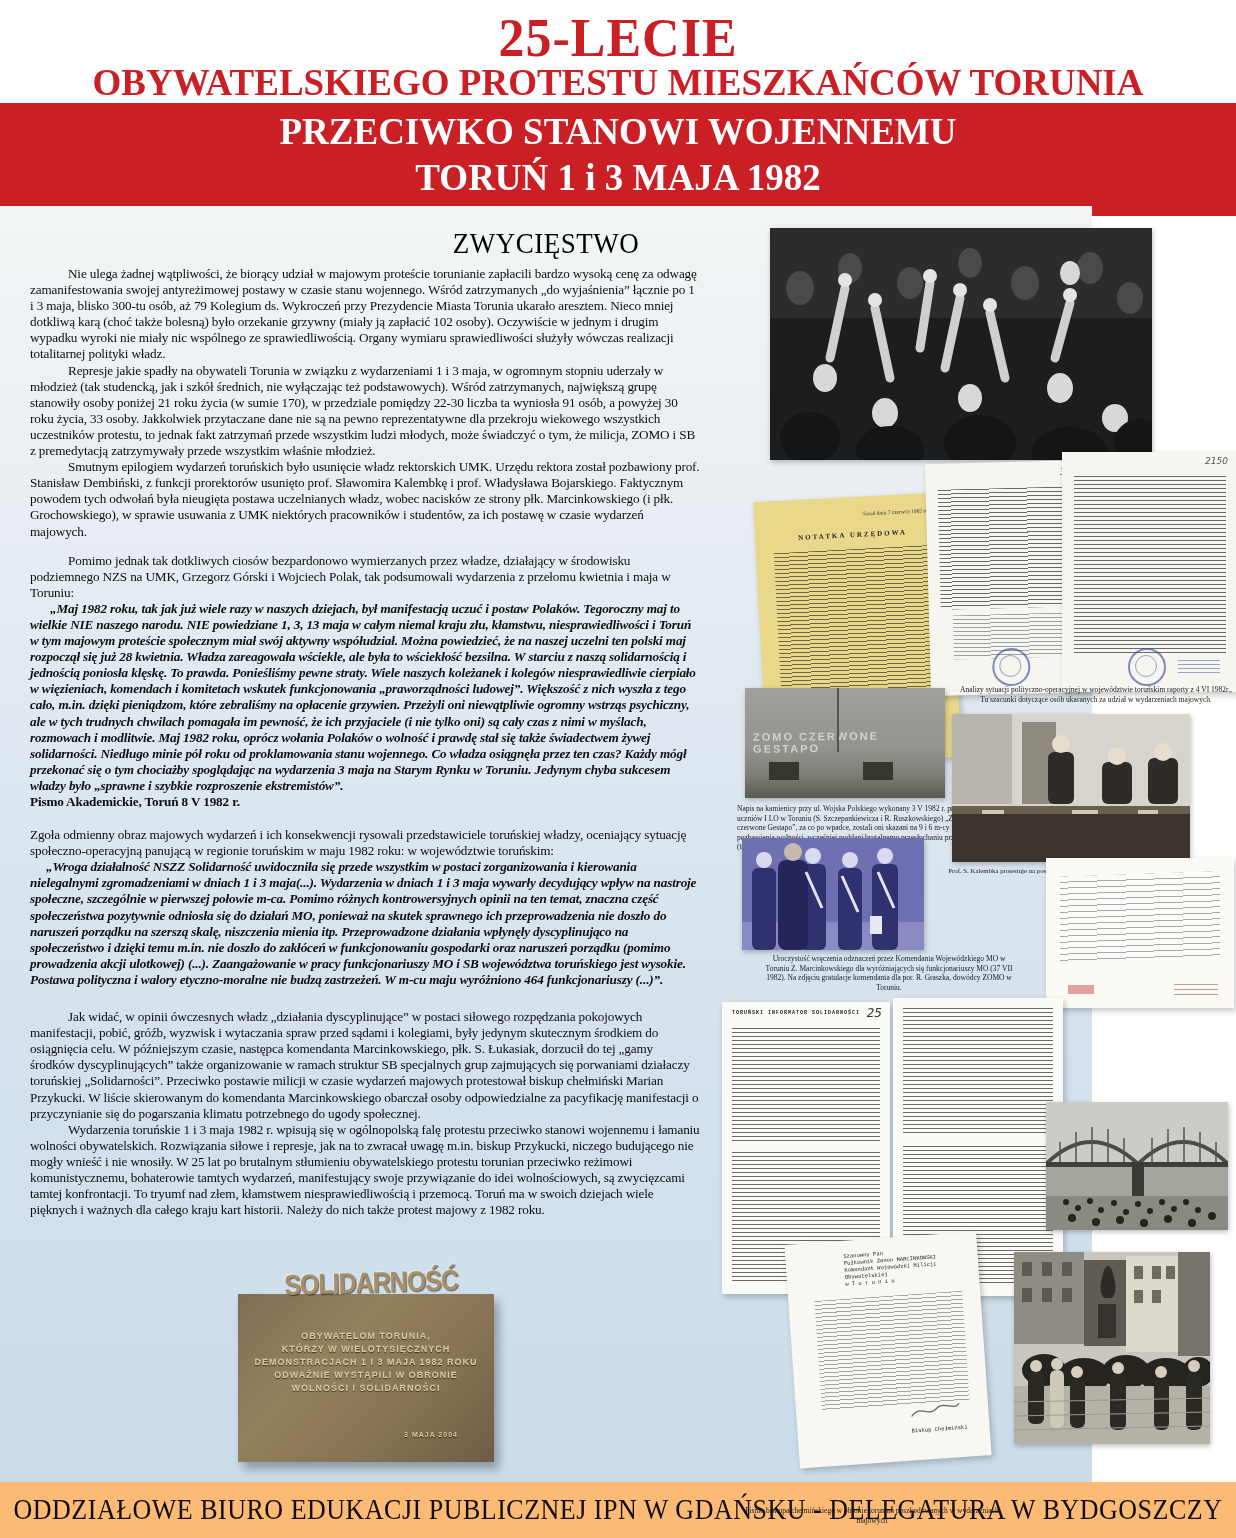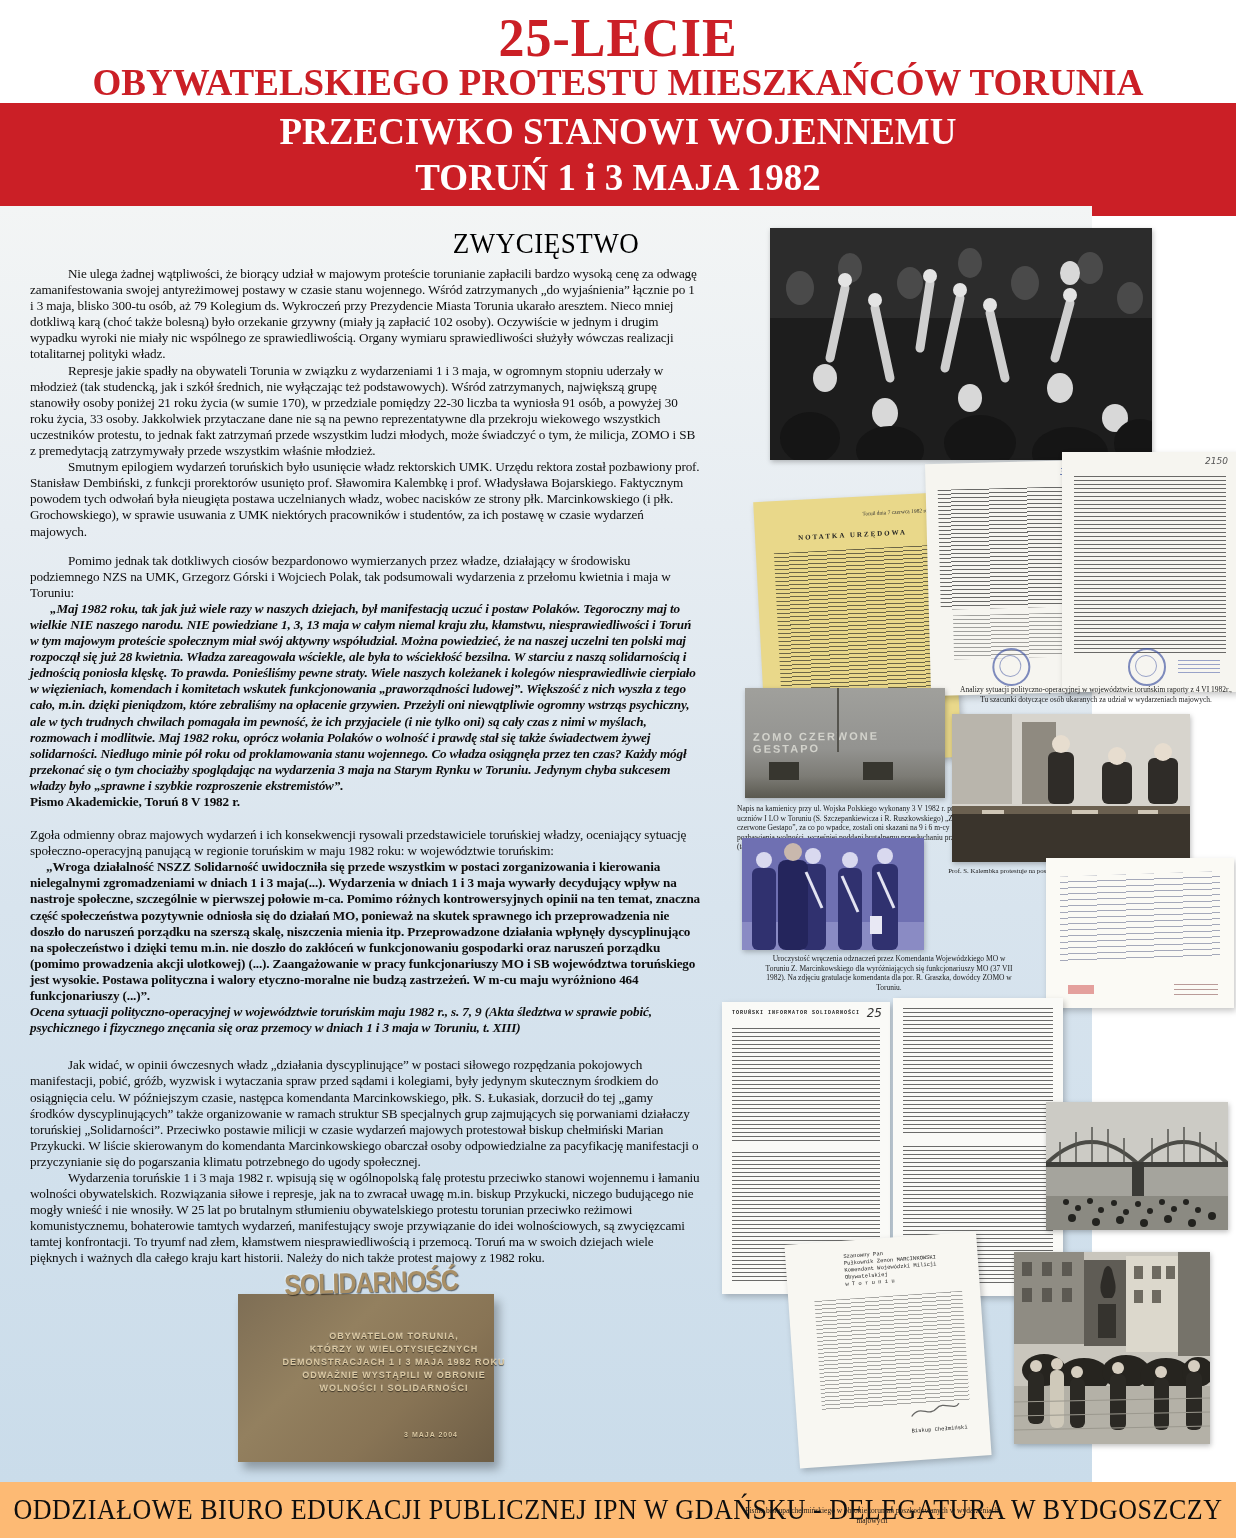--- a/index.html
+++ b/index.html
@@ -46,21 +46,21 @@
   .textcol p{
     margin:0;font-size:13.2px;line-height:16.1px;letter-spacing:-0.15px;
     text-align:left;color:#0d0d0d;
   }
   .ind{text-indent:38px;}
   .gap14{margin-top:13px!important;}
   .gap18{margin-top:17px!important;}
   .gap22{margin-top:21px!important;}
   .q-red{color:var(--quote-red);font-style:italic;font-weight:bold;text-indent:20px;}
   .q-red-src{font-weight:bold;}
-  .q-blue{color:var(--quote-blue);font-weight:bold;text-indent:16px;}
+  .q-blue{color:var(--quote-blue);font-style:italic;font-weight:bold;text-indent:16px;}
   .q-blue-src{font-weight:bold;font-style:italic;}
   
   .ph{position:absolute;box-shadow:1px 2px 5px rgba(0,0,0,.25);}
   .doc{position:absolute;box-shadow:2px 3px 6px rgba(0,0,0,.22);}
   .tlines{background-image:repeating-linear-gradient(180deg,rgba(25,25,25,.75) 0,rgba(25,25,25,.75) 1px,transparent 1px,transparent 4px);}
   .tlines-light{background-image:repeating-linear-gradient(180deg,rgba(45,45,45,.5) 0,rgba(45,45,45,.5) 1px,transparent 1px,transparent 4px);}
   .hwlines{background-image:repeating-linear-gradient(180deg,transparent 0,transparent 5px,rgba(55,65,110,.55) 5px,rgba(55,65,110,.55) 6px);}
   .stamp-blue{position:absolute;width:34px;height:34px;border-radius:50%;
     border:2px solid rgba(60,80,160,.65);}
   .stamp-blue:after{content:"";position:absolute;left:5px;top:5px;width:20px;height:20px;
@@ -135,21 +135,21 @@
     text-shadow:1px 1px 1px rgba(0,0,0,.55),-1px -1px 1px rgba(255,255,255,.3);z-index:2;
   }
   .plaque-body{
     position:absolute;top:26px;left:0;width:256px;height:168px;
     background:linear-gradient(135deg,#7e6e55 0%,#93805f 35%,#887455 65%,#6d5d45 100%);
     box-shadow:5px 7px 9px rgba(0,0,0,.3);
   }
   .plaque-text{position:absolute;top:36px;left:0;width:100%;text-align:center;
     font-family:"Liberation Sans",sans-serif;font-weight:bold;font-size:9px;line-height:13px;
     letter-spacing:1px;color:#dcc9a2;
-    text-shadow:0 1px 1px rgba(0,0,0,.6),0 -1px 1px rgba(255,255,255,.25);padding-left:28px;}
+    text-shadow:0 1px 1px rgba(0,0,0,.6),0 -1px 1px rgba(255,255,255,.25);}
   .plaque-date{position:absolute;bottom:24px;right:36px;
     font-family:"Liberation Sans",sans-serif;font-weight:bold;font-size:7px;letter-spacing:1px;
     color:#dcc9a2;text-shadow:0 1px 1px rgba(0,0,0,.6);}
   
   .footer{
     position:absolute;top:1482px;left:0;width:100%;height:56px;background:#fdba74;
     display:flex;align-items:center;justify-content:center;
   }
   .footer-text{
     font-size:26px;color:#0e0e0e;letter-spacing:.5px;transform:scaleY(1.15);
@@ -174,21 +174,20 @@
 
     <div class="textcol">
       <p class="ind">Nie ulega żadnej wątpliwości, że biorący udział w majowym proteście torunianie zapłacili bardzo wysoką cenę za odwagę zamanifestowania swojej antyreżimowej postawy w czasie stanu wojennego. Wśród zatrzymanych „do wyjaśnienia” łącznie po 1 i 3 maja, blisko 300-tu osób, aż 79 Kolegium ds. Wykroczeń przy Prezydencie Miasta Torunia ukarało aresztem. Nieco mniej dotkliwą karą (choć także bolesną) było orzekanie grzywny (miały ją zapłacić 102 osoby). Oczywiście w jednym i drugim wypadku wyroki nie miały nic wspólnego ze sprawiedliwością. Organy wymiaru sprawiedliwości służyły wówczas realizacji totalitarnej polityki władz.</p>
       <p class="ind">Represje jakie spadły na obywateli Torunia w związku z wydarzeniami 1 i 3 maja, w ogromnym stopniu uderzały w młodzież (tak studencką, jak i szkół średnich, nie wyłączając też podstawowych). Wśród zatrzymanych, największą grupę stanowiły osoby poniżej 21 roku życia (w sumie 170), w przedziale pomiędzy 22-30 liczba ta wyniosła 91 osób, a powyżej 30 roku życia, 33 osoby. Jakkolwiek przytaczane dane nie są na pewno reprezentatywne dla przekroju wiekowego wszystkich uczestników protestu, to jednak fakt zatrzymań przede wszystkim ludzi młodych, może świadczyć o tym, że milicja, ZOMO i SB z premedytacją zatrzymywały przede wszystkim właśnie młodzież.</p>
       <p class="ind">Smutnym epilogiem wydarzeń toruńskich było usunięcie władz rektorskich UMK. Urzędu rektora został pozbawiony prof. Stanisław Dembiński, z funkcji prorektorów usunięto prof. Sławomira Kalembkę i prof. Władysława Bojarskiego. Faktycznym powodem tych odwołań była nieugięta postawa uczelnianych władz, wobec nacisków ze strony płk. Marcinkowskiego (i płk. Grochowskiego), w sprawie usuwania z UMK niektórych pracowników i studentów, za ich postawę w czasie wydarzeń majowych.</p>
       <p class="ind gap14">Pomimo jednak tak dotkliwych ciosów bezpardonowo wymierzanych przez władze, działający w środowisku podziemnego NZS na UMK, Grzegorz Górski i Wojciech Polak, tak podsumowali wydarzenia z przełomu kwietnia i maja w Toruniu:</p>
       <p class="q-red">„Maj 1982 roku, tak jak już wiele razy w naszych dziejach, był manifestacją uczuć i postaw Polaków. Tegoroczny maj to wielkie NIE naszego narodu. NIE powiedziane 1, 3, 13 maja w całym niemal kraju złu, kłamstwu, niesprawiedliwości i Toruń w tym majowym proteście społecznym miał swój aktywny współudział. Można powiedzieć, że na naszej uczelni ten polski maj rozpoczął się już 28 kwietnia. Władza zareagowała wściekle, ale była to wściekłość bezsilna. W starciu z naszą solidarnością i jednością poniosła klęskę. To prawda. Ponieśliśmy pewne straty. Wiele naszych koleżanek i kolegów niesprawiedliwie cierpiało w więzieniach, komendach i komitetach wskutek funkcjonowania „praworządności ludowej”. Większość z nich wyszła z tego cało, m.in. dzięki pieniądzom, które zebraliśmy na opłacenie grzywien. Przeżyli oni niewątpliwie ogromny wstrząs psychiczny, ale w tych trudnych chwilach pomagała im pewność, że ich przyjaciele (i nie tylko oni) są cały czas z nimi w myślach, rozmowach i modlitwie. Maj 1982 roku, oprócz wołania Polaków o wolność i prawdę stał się także świadectwem żywej solidarności. Niedługo minie pół roku od proklamowania stanu wojennego. Co władza osiągnęła przez ten czas? Każdy mógł przekonać się o tym chociażby spoglądając na wydarzenia 3 maja na Starym Rynku w Toruniu. Jedynym chyba sukcesem władzy było „sprawne i szybkie rozproszenie ekstremistów”.</p>
       <p class="q-red-src">Pismo Akademickie, Toruń 8 V 1982 r.</p>
       <p class="gap18">Zgoła odmienny obraz majowych wydarzeń i ich konsekwencji rysowali przedstawiciele toruńskiej władzy, oceniający sytuację społeczno-operacyjną panującą w regionie toruńskim w maju 1982 roku: w województwie toruńskim:</p>
       <p class="q-blue">„Wroga działalność NSZZ Solidarność uwidoczniła się przede wszystkim w postaci zorganizowania i kierowania nielegalnymi zgromadzeniami w dniach 1 i 3 maja(...). Wydarzenia w dniach 1 i 3 maja wywarły decydujący wpływ na nastroje społeczne, szczególnie w pierwszej połowie m-ca. Pomimo różnych kontrowersyjnych opinii na ten temat, znaczna część społeczeństwa pozytywnie odniosła się do działań MO, ponieważ na skutek sprawnego ich przeprowadzenia nie doszło do naruszeń porządku na szerszą skalę, niszczenia mienia itp. Przeprowadzone działania wpłynęły dyscyplinująco na społeczeństwo i dzięki temu m.in. nie doszło do zakłóceń w funkcjonowaniu gospodarki oraz naruszeń porządku (pomimo prowadzenia akcji ulotkowej) (...). Zaangażowanie w pracy funkcjonariuszy MO i SB województwa toruńskiego jest wysokie. Postawa polityczna i walory etyczno-moralne nie budzą zastrzeżeń. W m-cu maju wyróżniono 464 funkcjonariuszy (...)”.</p>
-      <p class="q-blue-src">Ocena sytuacji polityczno-operacyjnej w województwie toruńskim maju 1982 r., s. 7, 9 (Akta śledztwa w sprawie pobić, psychicznego i fizycznego znęcania się oraz przemocy w dniach 1 i 3 maja w Toruniu, t. XIII)</p>
       <p class="ind gap22">Jak widać, w opinii ówczesnych władz „działania dyscyplinujące” w postaci siłowego rozpędzania pokojowych manifestacji, pobić, gróźb, wyzwisk i wytaczania spraw przed sądami i kolegiami, były jedynym skutecznym środkiem do osiągnięcia celu. W późniejszym czasie, następca komendanta Marcinkowskiego, płk. S. Łukasiak, dorzucił do tej „gamy środków dyscyplinujących” także organizowanie w ramach struktur SB specjalnych grup zajmujących się porwaniami działaczy toruńskiej „Solidarności”. Przeciwko postawie milicji w czasie wydarzeń majowych protestował biskup chełmiński Marian Przykucki. W liście skierowanym do komendanta Marcinkowskiego obarczał osoby odpowiedzialne za pacyfikację manifestacji o przyczynianie się do pogarszania klimatu potrzebnego do ugody społecznej.</p>
       <p class="ind">Wydarzenia toruńskie 1 i 3 maja 1982 r. wpisują się w ogólnopolską falę protestu przeciwko stanowi wojennemu i łamaniu wolności obywatelskich. Rozwiązania siłowe i represje, jak na to zwracał uwagę m.in. biskup Przykucki, niczego budującego nie mogły wnieść i nie wnosiły. W 25 lat po brutalnym stłumieniu obywatelskiego protestu torunian przeciwko reżimowi komunistycznemu, bohaterowie tamtych wydarzeń, manifestujący swoje przywiązanie do idei wolnościowych, są zwycięzcami tamtej konfrontacji. To tryumf nad złem, kłamstwem niesprawiedliwością i przemocą. Toruń ma w swoich dziejach wiele pięknych i ważnych dla całego kraju kart historii. Należy do nich także protest majowy z 1982 roku.</p>
     </div>
 
     <svg class="ph crowd" viewBox="0 0 382 232" xmlns="http://www.w3.org/2000/svg" preserveAspectRatio="none">
       <rect width="382" height="232" fill="#1d1d1d"></rect>
       <rect width="382" height="90" fill="#2c2c2c"></rect>
       <g fill="#4a4a4a">
         <ellipse cx="30" cy="60" rx="14" ry="17"></ellipse>
           <ellipse cx="80" cy="40" rx="12" ry="15"></ellipse>

